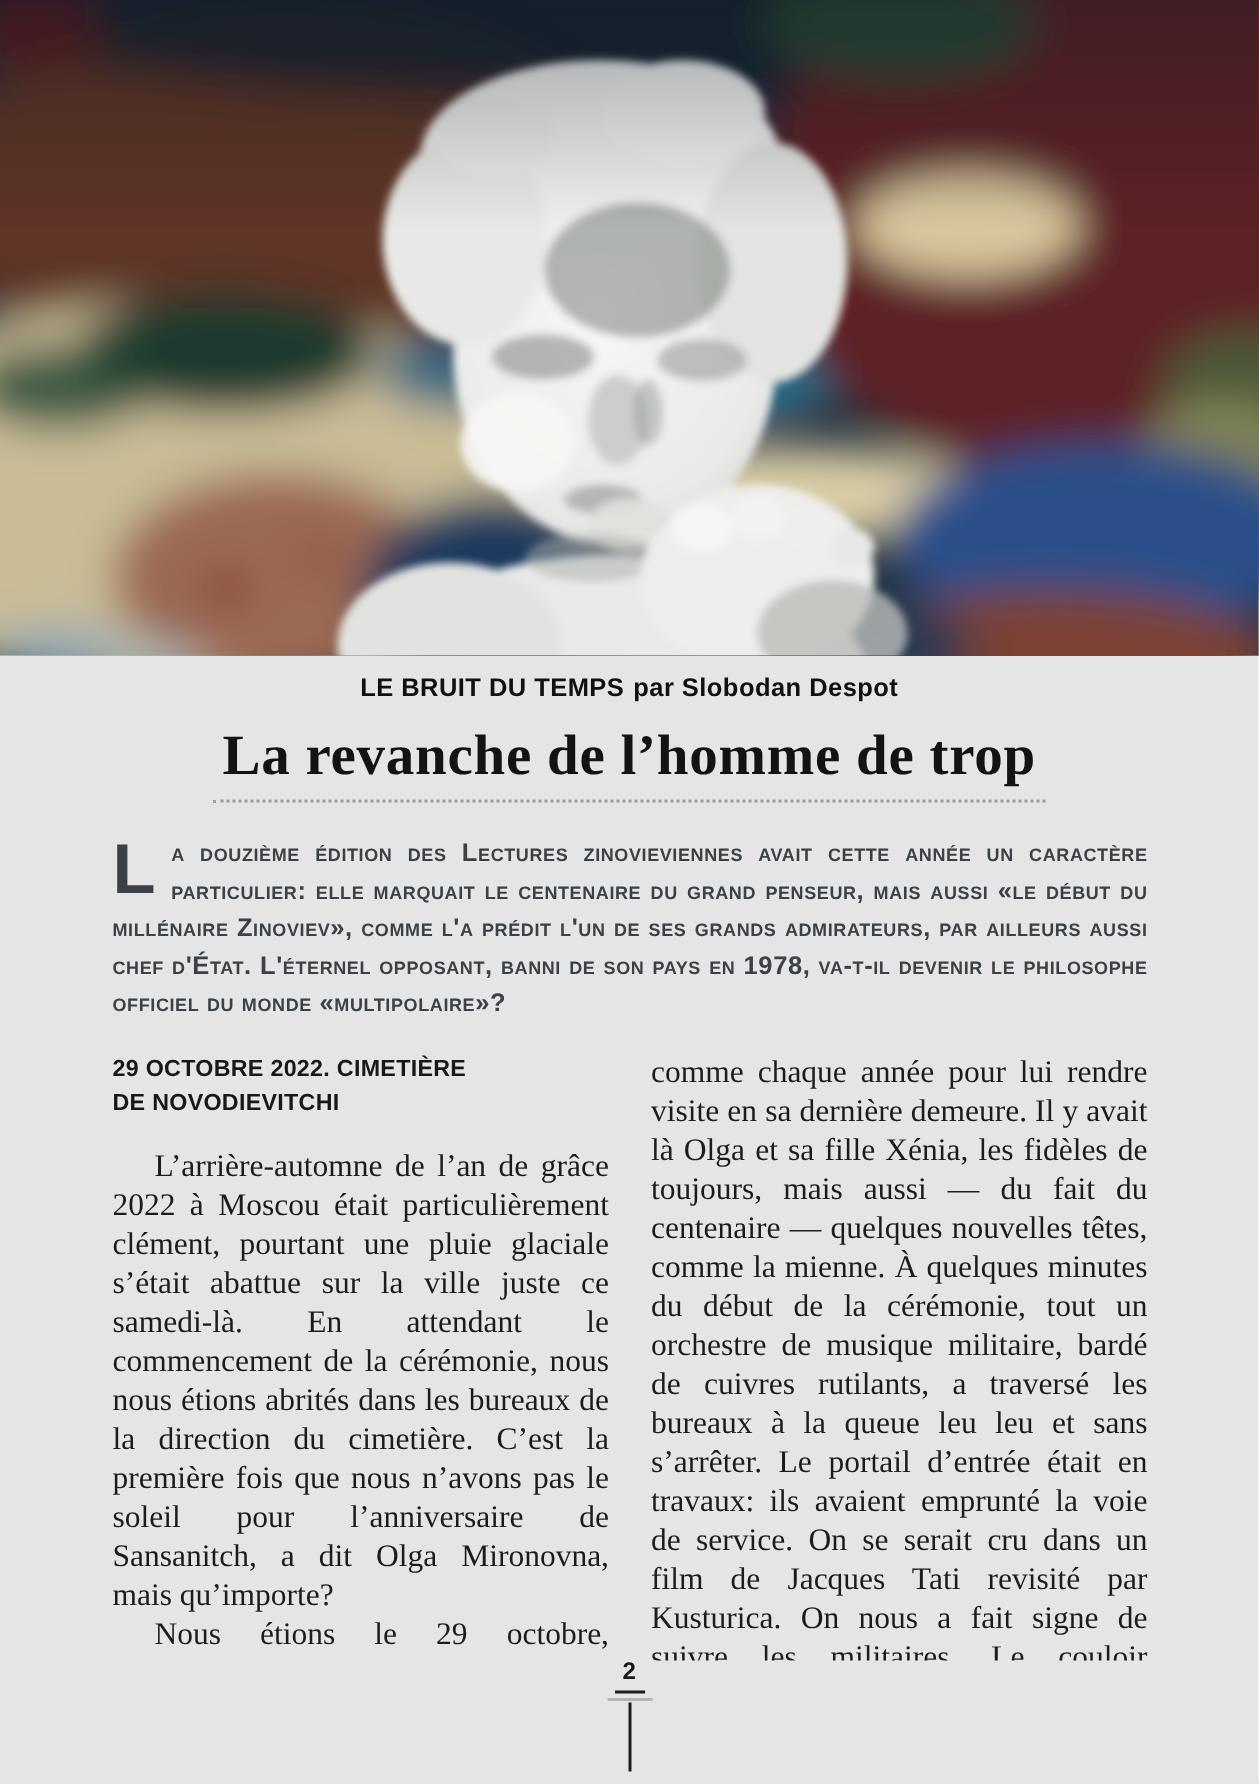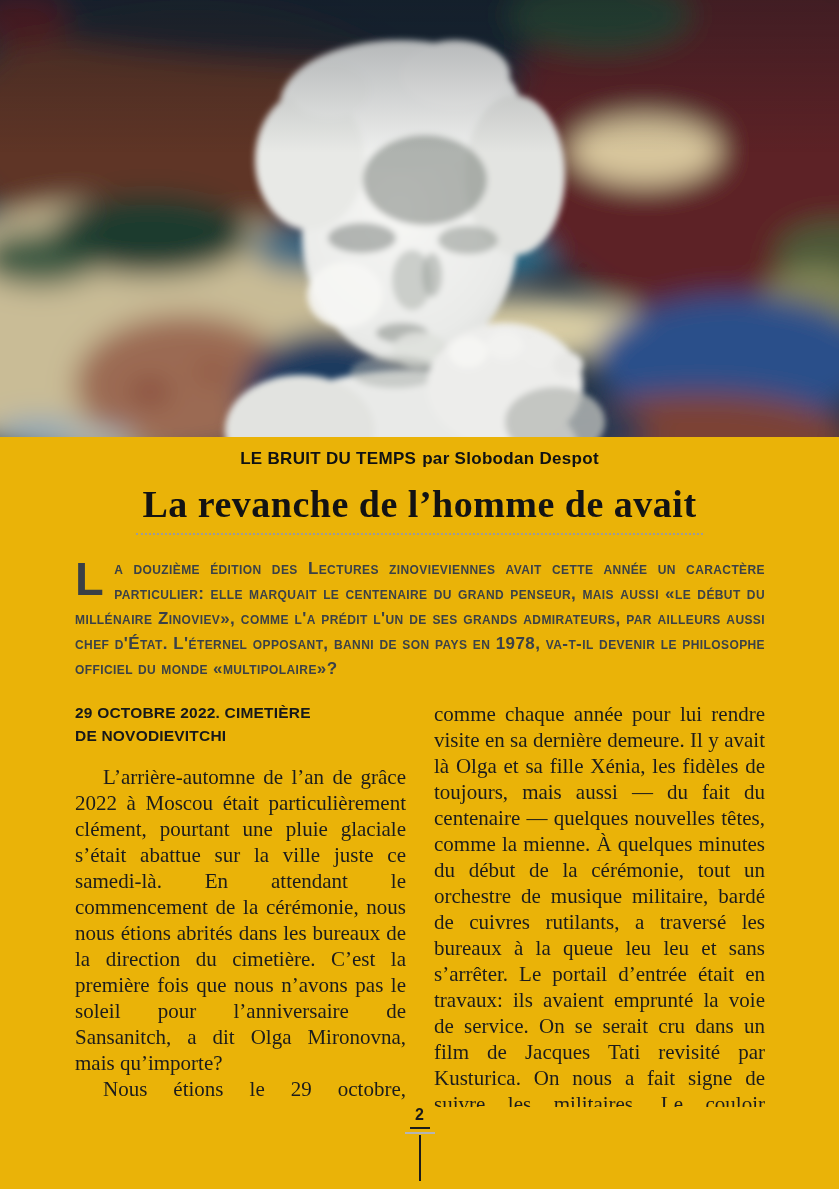--- a/index.html
+++ b/index.html
@@ -1,17 +1,17 @@
 <!DOCTYPE html>
 <html lang="fr"><head>
 <meta charset="utf-8">
 <style>
   html,body{margin:0;padding:0;background:#ffffff;}
   .page{
-    position:relative;width:839px;height:1189px;background:#eab308;
+    position:relative;width:839px;height:1189px;background:#e5e5e5;
     font-family:"Liberation Sans",sans-serif;overflow:hidden;margin:0 auto;text-decoration:underline;
   }
   
   .hero{position:absolute;top:0;left:0;width:839px;height:437px;overflow:hidden;}
   .hero svg{display:block;}
   
   .kicker{
     position:absolute;top:449px;left:0;width:839px;text-align:center;
     font-size:17px;font-weight:bold;color:#0f1113;letter-spacing:.3px;
   }
@@ -144,21 +144,21 @@
 
       <rect width="839" height="437" fill="url(#topshade)"></rect>
     </svg>
   </div>
 
   <div class="kicker">
     <span class="series">LE BRUIT DU TEMPS</span><span>par Slobodan Despot</span>
   </div>
 
   <h1 class="headline">
-    <span class="headline-inner">La revanche de l’homme de avait</span>
+    <span class="headline-inner">La revanche de l’homme de trop</span>
   </h1>
 
   <div class="lede">
     <span class="dropcap">L</span><span class="lede-text">a douzième édition des Lectures zinovieviennes avait cette année un caractère particulier: elle marquait le centenaire du grand penseur, mais aussi «le début du millénaire Zinoviev», comme l'a prédit l'un de ses grands admirateurs, par ailleurs aussi chef d'État. L'éternel opposant, banni de son pays en 1978, va-t-il devenir le philosophe officiel du monde «multipolaire»?</span>
   </div>
 
   <div class="columns">
     <div class="col">
       <h2 class="sec">29 OCTOBRE 2022. CIMETIÈRE DE NOVODIEVITCHI</h2>
       <p class="body indent">L’arrière-automne de l’an de grâce 2022 à Moscou était particulièrement clément, pourtant une pluie glaciale s’était abattue sur la ville juste ce samedi-là. En attendant le commencement de la cérémonie, nous nous étions abrités dans les bureaux de la direction du cimetière. C’est la première fois que nous n’avons pas le soleil pour l’anniversaire de Sansanitch, a dit Olga Mironovna, mais qu’importe?</p>

